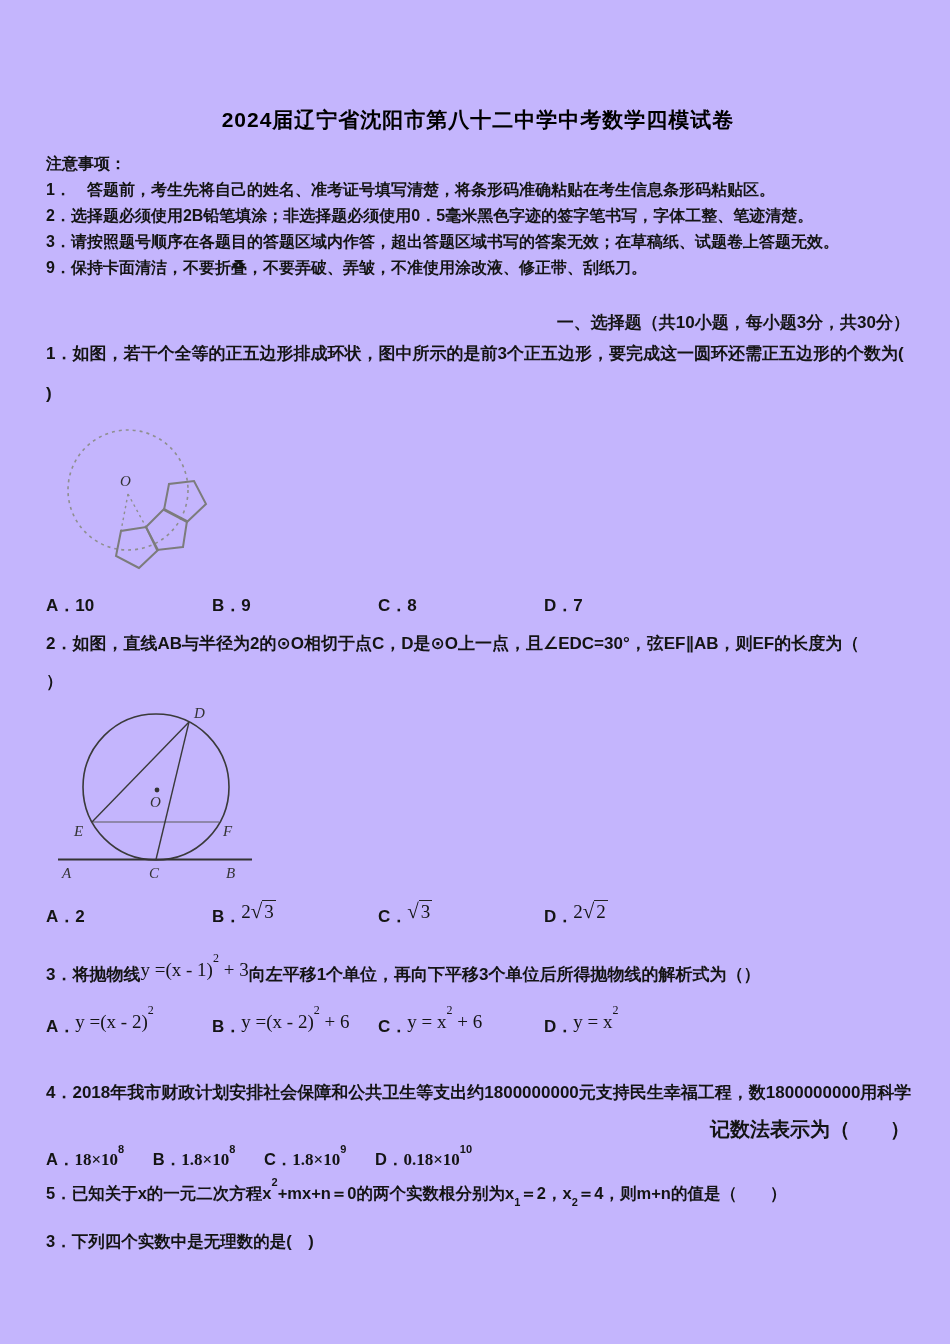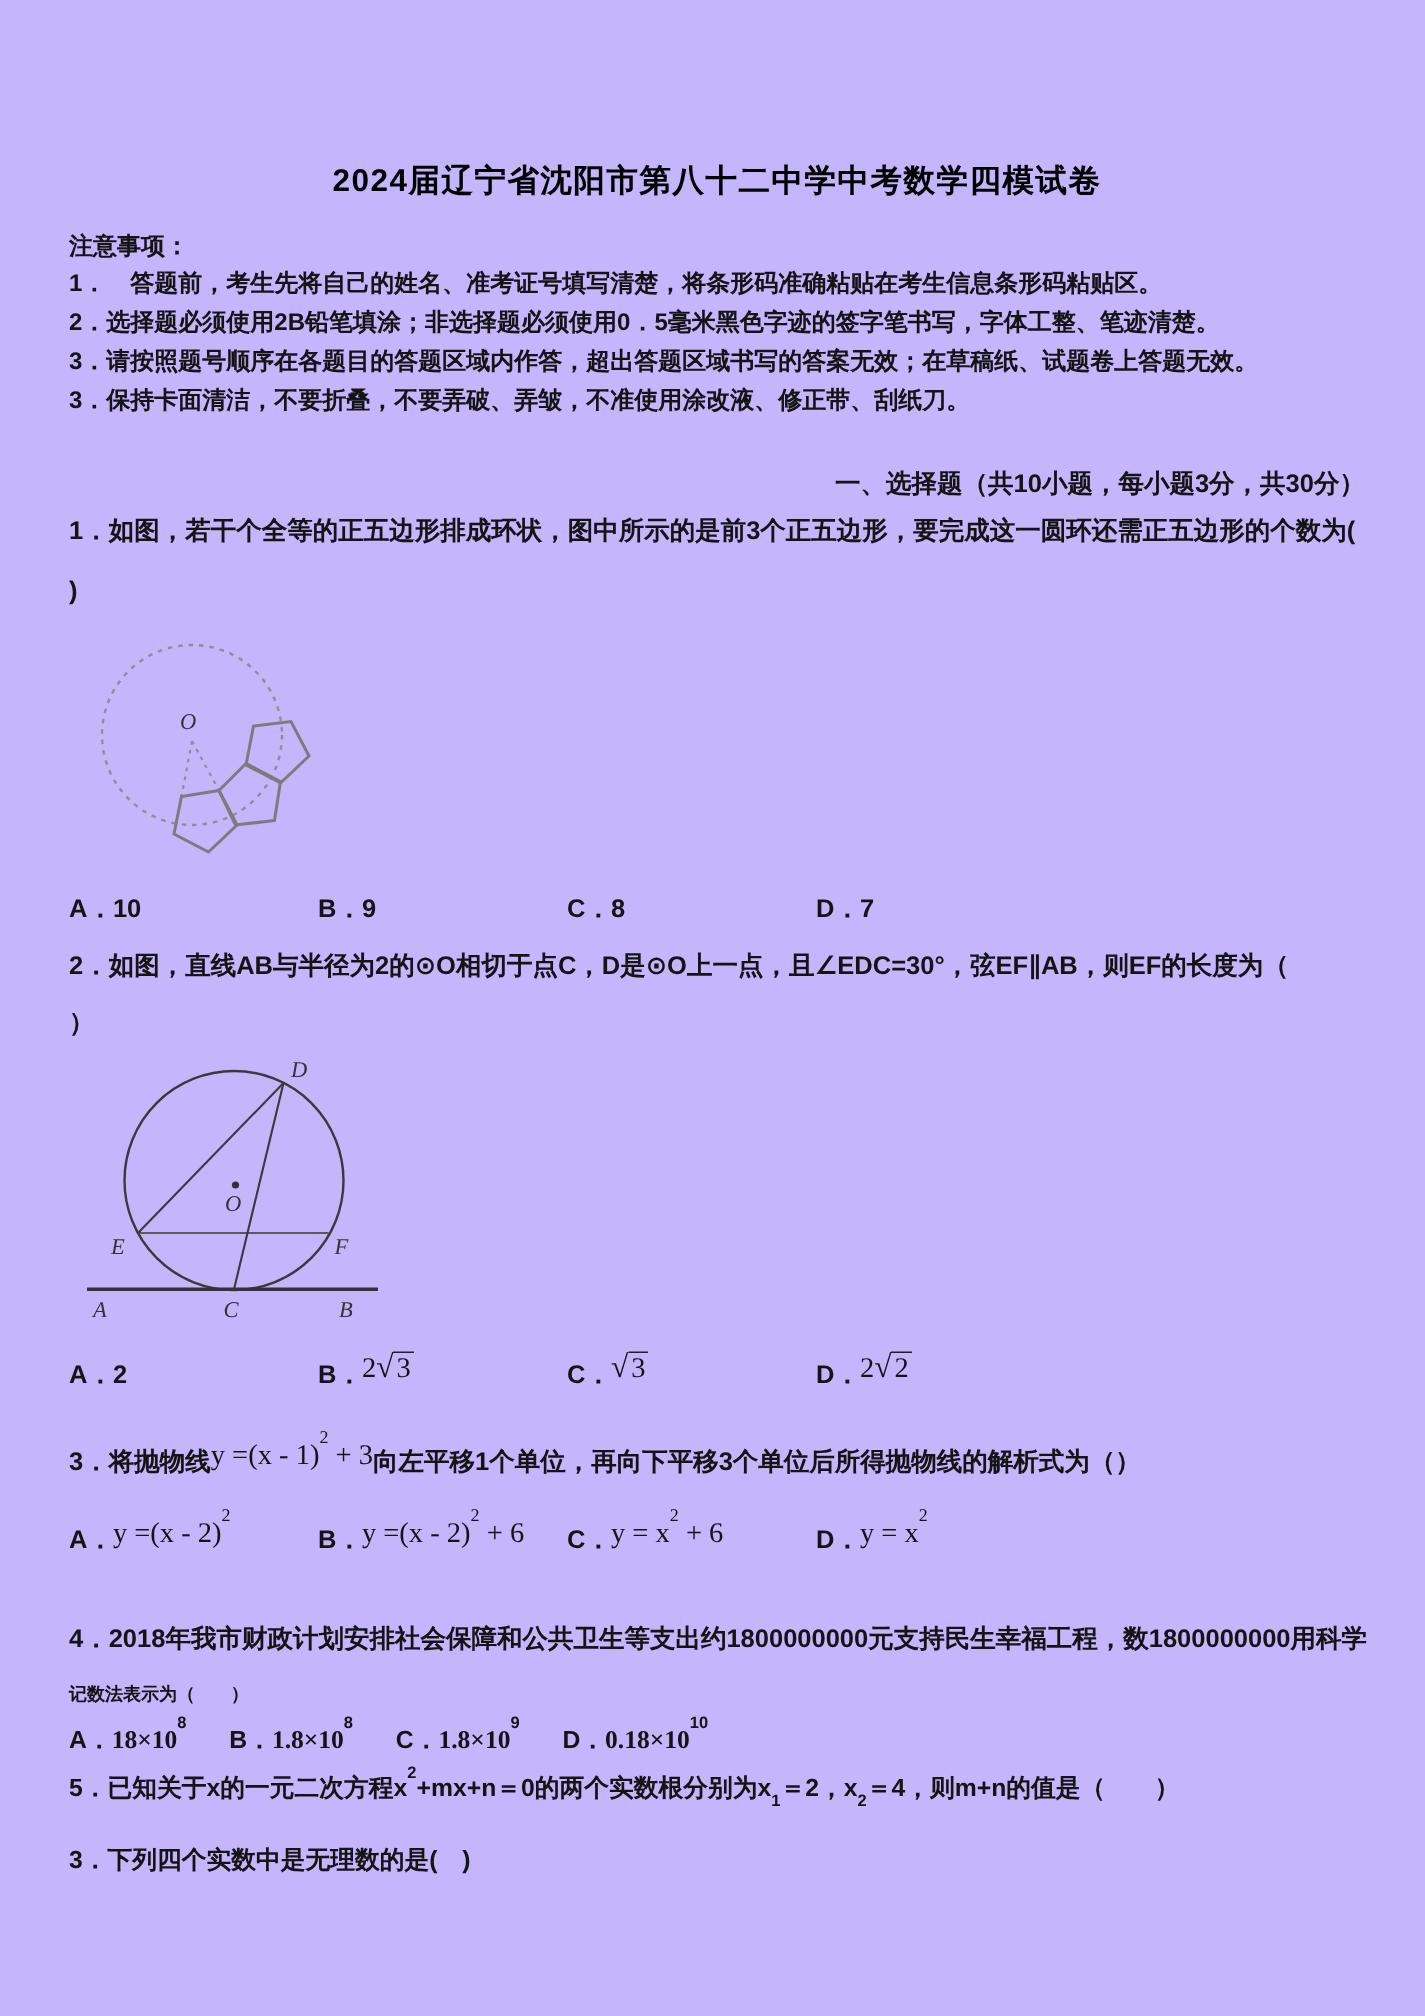--- a/index.html
+++ b/index.html
@@ -37,21 +37,21 @@
 
 <div class="page">
   <div class="content">
 
     <h1 class="title">2024届辽宁省沈阳市第八十二中学中考数学四模试卷</h1>
 
     <p class="notice-h">注意事项：</p>
     <p class="nitem">1．　答题前，考生先将自己的姓名、准考证号填写清楚，将条形码准确粘贴在考生信息条形码粘贴区。</p>
     <p class="nitem">2．选择题必须使用2B铅笔填涂；非选择题必须使用0．5毫米黑色字迹的签字笔书写，字体工整、笔迹清楚。</p>
     <p class="nitem">3．请按照题号顺序在各题目的答题区域内作答，超出答题区域书写的答案无效；在草稿纸、试题卷上答题无效。</p>
-    <p class="nitem">3．保持卡面清洁，不要折叠，不要弄破、弄皱，不准使用涂改液、修正带、刮纸刀。</p>
+    <p class="nitem">9．保持卡面清洁，不要折叠，不要弄破、弄皱，不准使用涂改液、修正带、刮纸刀。</p>
 
     <p class="section-h">一、选择题（共10小题，每小题3分，共30分）</p>
 
     <div>
       <div class="qline">1．如图，若干个全等的正五边形排成环状，图中所示的是前3个正五边形，要完成这一圆环还需正五边形的个数为(</div>
       <div class="qline mb0">)</div>
 
       <svg class="fig" width="230" height="178" viewBox="0 0 230 178" style="margin-left:4px;">
         <circle cx="78" cy="76" r="60" fill="none" stroke="#8f8f8f" stroke-width="1.6" stroke-dasharray="3 4"></circle>
         <path d="M78,80 L71,117 M78,80 L96,113" fill="none" stroke="#8f8f8f" stroke-width="1.4" stroke-dasharray="2.5 3.5"></path>
@@ -104,21 +104,21 @@
       <div class="opt-row" style="margin-top:28px;">
         <div class="opt"><span>A．</span><span class="math raise"><span>y =(x - 2)</span><sup class="m">2</sup></span></div>
         <div class="opt"><span>B．</span><span class="math raise"><span>y =(x - 2)</span><sup class="m">2</sup><span> + 6</span></span></div>
         <div class="opt"><span>C．</span><span class="math raise"><span>y = x</span><sup class="m">2</sup><span> + 6</span></span></div>
         <div class="opt"><span>D．</span><span class="math raise"><span>y = x</span><sup class="m">2</sup></span></div>
       </div>
     </div>
 
     <div style="margin-top:36px;">
       <div style="font-size:17px; line-height:36px; white-space:nowrap;">4．2018年我市财政计划安排社会保障和公共卫生等支出约1800000000元支持民生幸福工程，数1800000000用科学</div>
-      <div style="font-size:12px; line-height:36px;">记数法表示为（　　）</div>
+      <div style="font-size:20px; line-height:36px;text-align:right;">记数法表示为（　　）</div>
       <div class="q4opts">
         <span class="o"><span>A．</span><span class="base">18×10</span><sup class="e">8</sup></span>
         <span class="o"><span>B．</span><span class="base">1.8×10</span><sup class="e">8</sup></span>
         <span class="o"><span>C．</span><span class="base">1.8×10</span><sup class="e">9</sup></span>
         <span class="o"><span>D．</span><span class="base">0.18×10</span><sup class="e">10</sup></span>
       </div>
     </div>
 
     <div style="">
       <div style="font-size:16.5px; line-height:34px; white-space:nowrap;">

